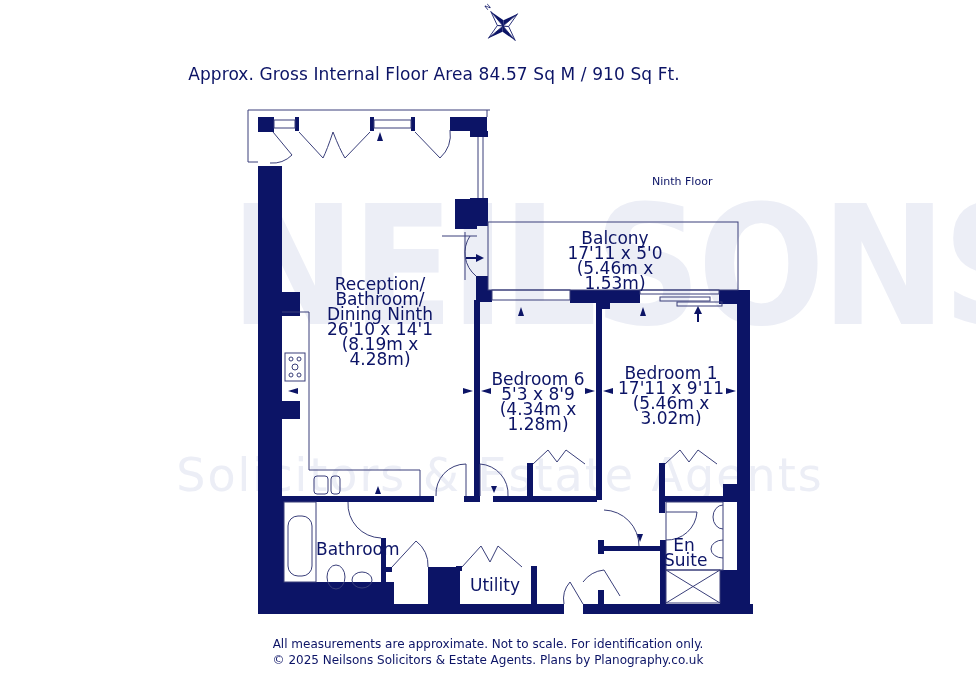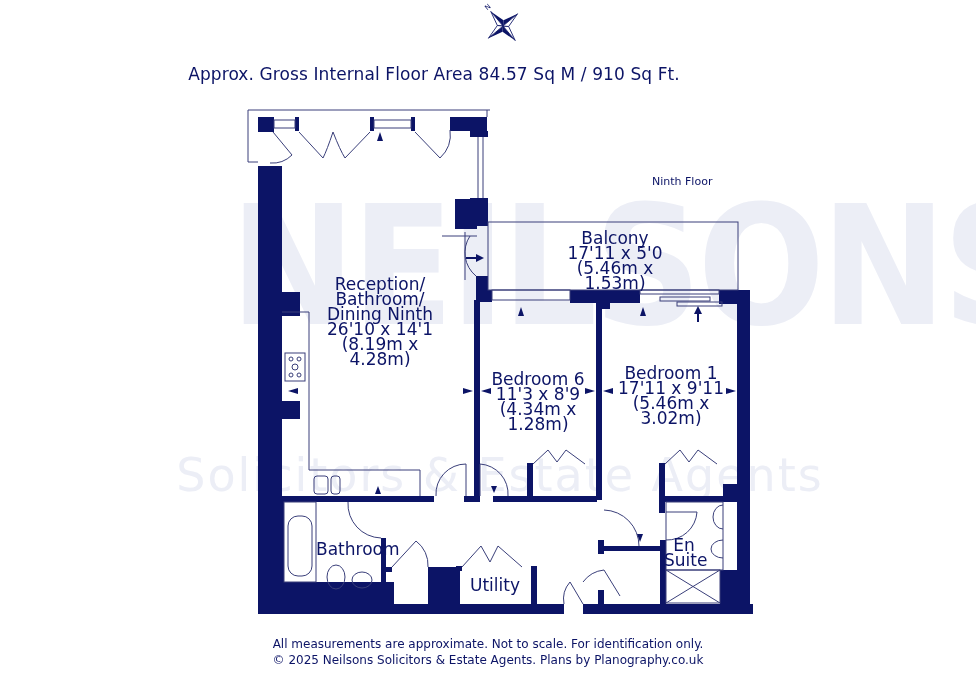--- a/index.html
+++ b/index.html
@@ -189,21 +189,21 @@
   <div>26'10 x 14'1</div>
   <div>(8.19m x 4.28m)</div>
 </div>
 <div class="room-label" style="left:550px;top:231px;width:130px">
   <div>Balcony</div>
   <div>17'11 x 5'0</div>
   <div>(5.46m x 1.53m)</div>
 </div>
 <div class="room-label" style="left:478px;top:372px;width:120px">
   <div>Bedroom 6</div>
-  <div>11'3 x 8'9</div>
+  <div>5'3 x 8'9</div>
   <div>(4.34m x 1.28m)</div>
 </div>
 <div class="room-label" style="left:608px;top:366px;width:126px">
   <div>Bedroom 1</div>
   <div>17'11 x 9'11</div>
   <div>(5.46m x 3.02m)</div>
 </div>
 <div class="room-label" style="left:316px;top:542px;width:66px">
   <div>Bathroom</div>
 </div>

